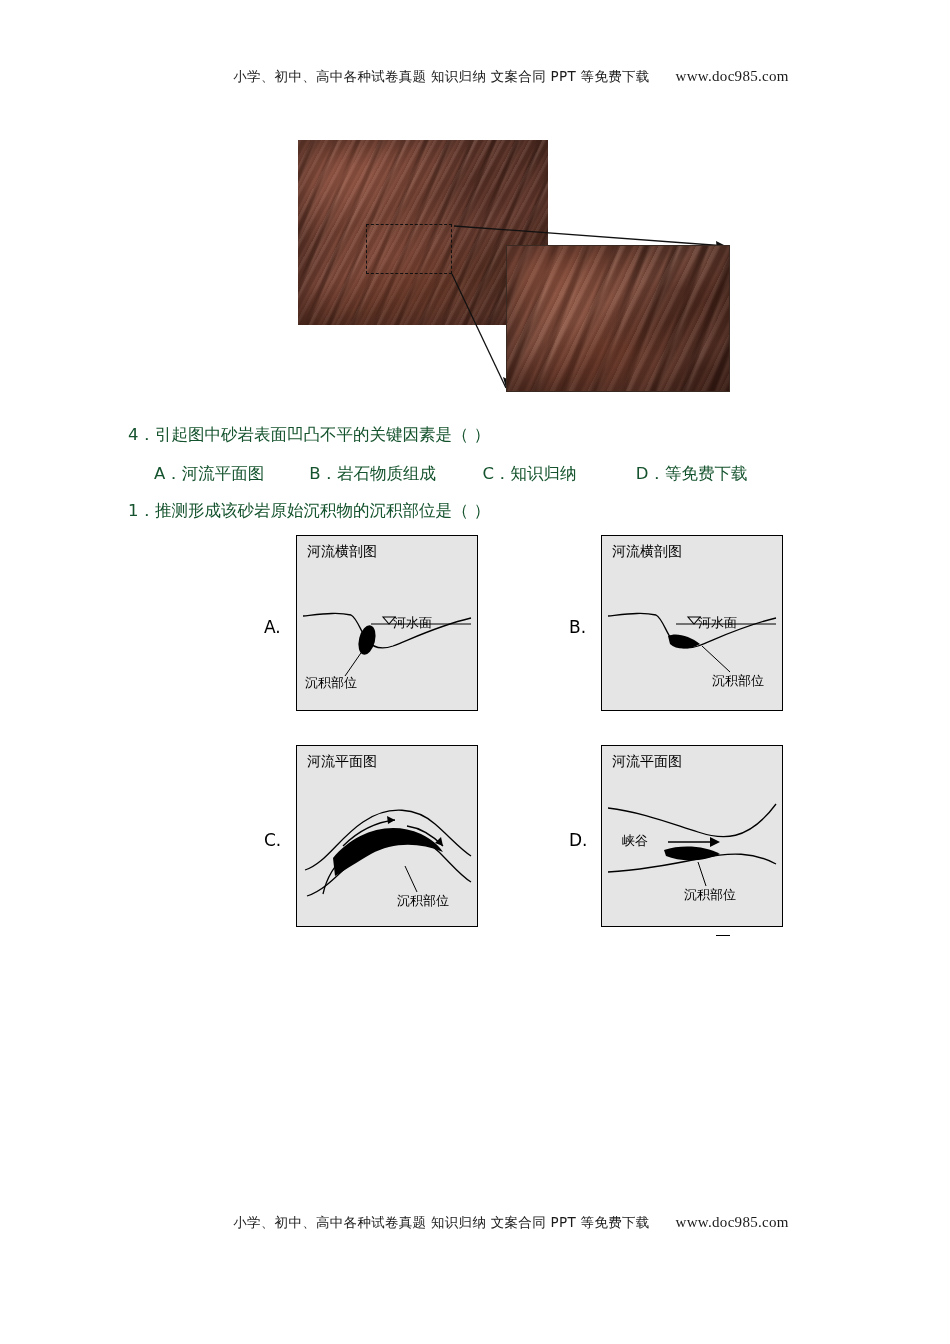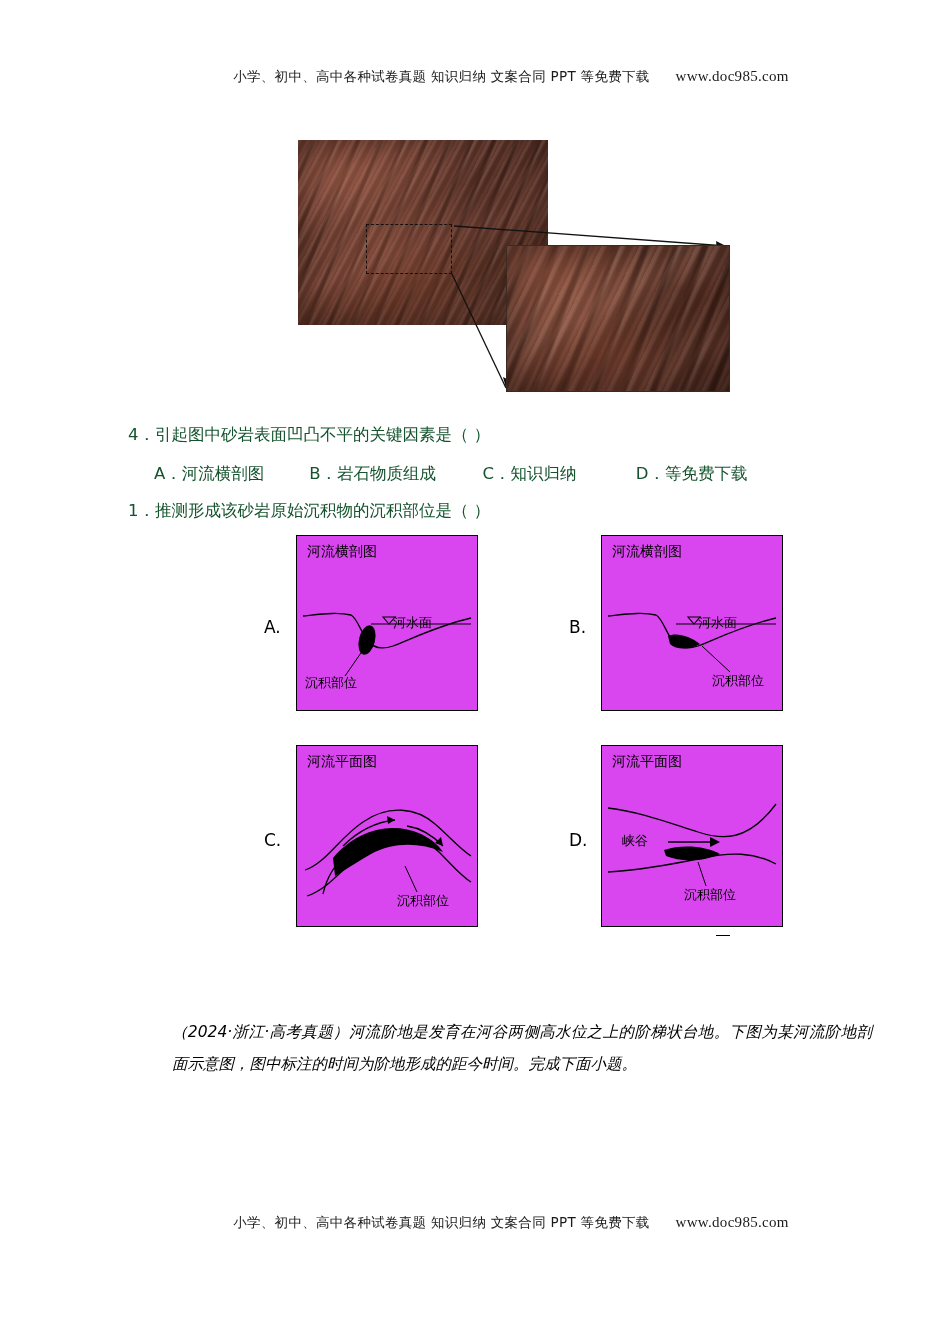--- a/index.html
+++ b/index.html
@@ -123,21 +123,21 @@
   }
   .q4 { left: 92px; top: 424px; }
   .opts4 { left: 118px; top: 463px; }
   .opts4 span.o { display: inline-block; }
   .q5 { left: 92px; top: 500px; }
 
   
   .optbox {
     position: absolute;
     border: 1.4px solid #000;
-    background: #d946ef;
+    background: #e5e5e5;
     box-sizing: border-box;
   }
   .optlabel {
     position: absolute;
     font-size: 17px;
     font-family: "DejaVu Sans", sans-serif;
   }
   .boxtitle {
     position: absolute;
     left: 10px; top: 7px;
@@ -203,21 +203,21 @@
       <div class="tex base" style="background:linear-gradient(150deg,#8a5344 0%,#7a4736 20%,#96604e 42%,#6b3c2d 62%,#8e5645 80%,#6a3b2c 100%);"></div>
       <div class="tex streaks" style="background-image:repeating-linear-gradient(116deg, rgba(255,245,235,0.16) 0px, rgba(255,245,235,0.16) 3px, rgba(0,0,0,0.26) 6px, rgba(0,0,0,0.28) 10px, rgba(255,255,255,0.06) 13px, rgba(0,0,0,0.12) 17px);"></div>
       <div class="tex streaks2" style="background-image:repeating-linear-gradient(110deg, rgba(0,0,0,0) 0px, rgba(0,0,0,0) 14px, rgba(24,10,5,0.38) 17px, rgba(24,10,5,0.38) 20px, rgba(255,228,208,0.12) 23px, rgba(0,0,0,0) 28px);"></div>
       <div class="tex blotch"></div>
       <div class="tex vig"></div>
     </div>
   </div>
 
   <div class="q q4">4．引起图中砂岩表面凹凸不平的关键因素是（    ）</div>
   <div class="q opts4">
-    <span class="o" style="width:150px">A．河流横剖图</span>
+    <span class="o" style="width:150px">A．河流平面图</span>
     <span class="o" style="width:168px">B．岩石物质组成</span>
     <span class="o" style="width:148px">C．知识归纳</span>
     <span class="o">D．等免费下载</span>
   </div>
 
   <div class="q q5">1．推测形成该砂岩原始沉积物的沉积部位是（    ）</div>
 
   <div class="optlabel" style="left:228px; top:617px;">A.</div>
   <div class="optbox" style="left:260px; top:535px; width:182px; height:176px;">
     <div class="boxtitle">河流横剖图</div>
@@ -286,19 +286,18 @@
       <polygon points="118,96 108,91 108,101" fill="#000"></polygon>
 
       <path d="M62,104 C80,98 104,100 118,108 C102,116 78,116 64,110 Z" fill="#000"></path>
       <line x1="104" y1="140" x2="96" y2="116" stroke="#000" stroke-width="1"></line>
     </svg>
     <div class="annot" style="left:20px; top:86px;">峡谷</div>
     <div class="annot" style="left:82px; top:140px;">沉积部位</div>
   </div>
   <div class="tinydash" style="left:680px; top:935px;"></div>
 
-  <div class="para">（2024·浙江·高考真题）河流阶地是发育在河谷两侧高水位之上的阶梯状台地。下图为某河流阶地剖面示意图，图中标注的时间为阶地形成的距今时间。完成下面小题。</div>
 
   <div class="ftr">
     <span>小学、初中、高中各种试卷真题  知识归纳  文案合同  PPT 等免费下载</span><span class="url">www.doc985.com</span>
   </div>
 
 </div>
 
 </body></html>

